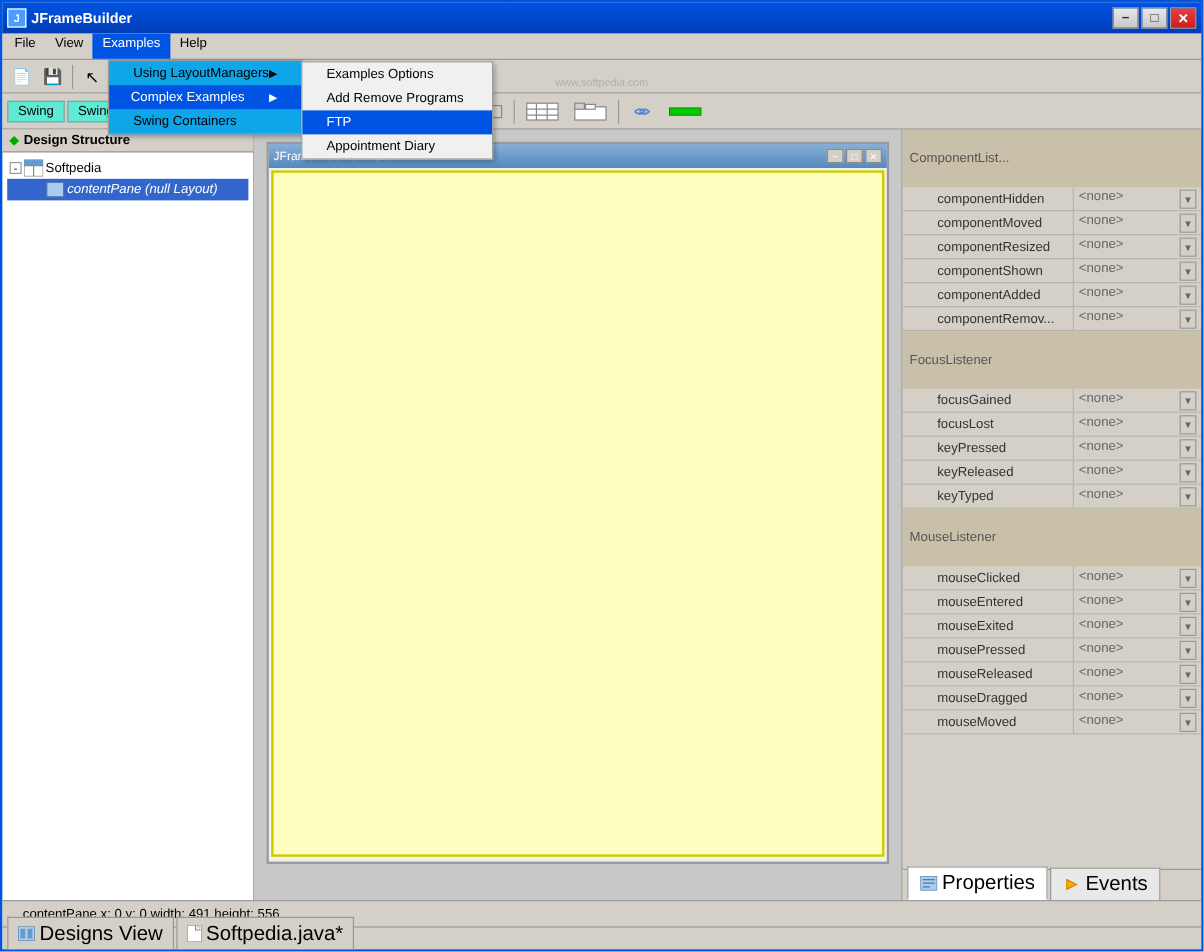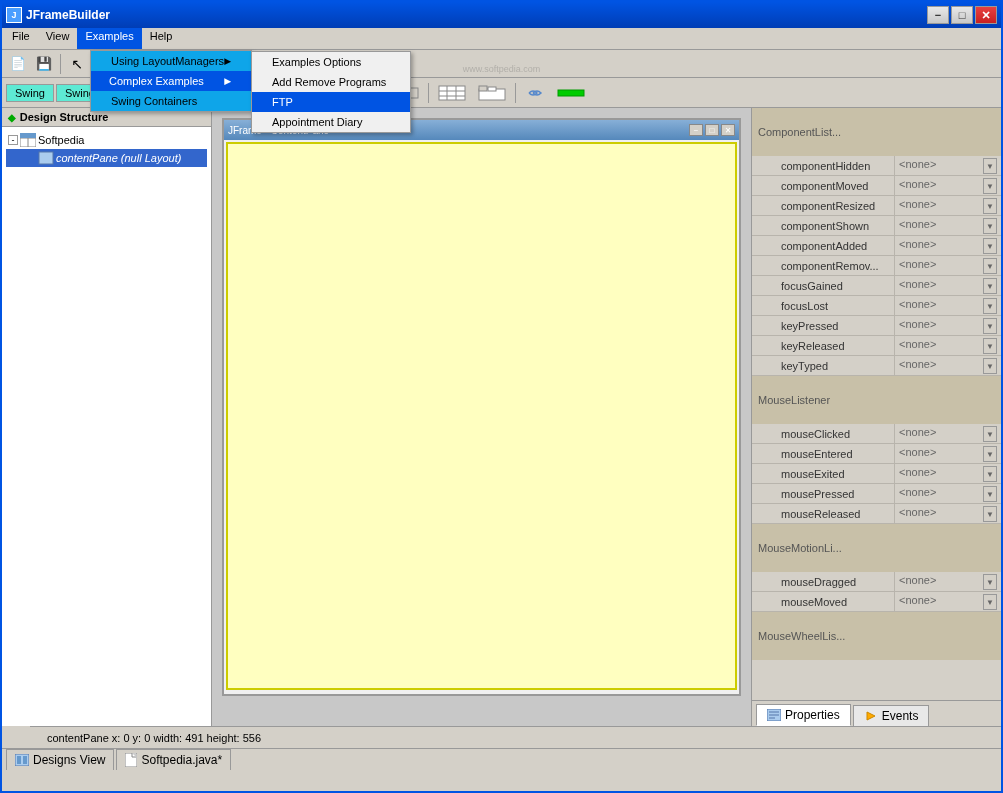--- a/index.html
+++ b/index.html
@@ -319,42 +319,41 @@
       padding: 0 4px;
       border-top: 1px solid #999;
       flex-shrink: 0;
     }
     .tab {
       padding: 3px 10px;
       background: #e8e8e8;
       border: 1px solid #999;
       border-bottom: none;
       cursor: pointer;
-      font-size: 12px;
+      font-size: 17px;
       margin-right: 2px;
       display: flex;
       align-items: center;
       gap: 4px;
     }
     .tab.active {
       background: #fff;
       border-bottom: 1px solid #fff;
     }
 
     
     .status-bar {
       height: 22px;
       background: #d4d0c8;
       border-top: 1px solid #999;
       display: flex;
       align-items: center;
       padding: 0 17px;
       font-size: 11px;
       flex-shrink: 0;
-      margin-left: 28px;
     }
 
     
     .menu-dropdown {
       position: absolute;
       background: #0ea5e9;
       border: 1px solid #999;
       box-shadow: 2px 2px 4px rgba(0,0,0,0.3);
       z-index: 1000;
       min-width: 160px;
@@ -653,20 +652,21 @@
           </div>
         </div>
         <div class="prop-row">
           <div class="prop-name">componentRemov...</div>
           <div class="prop-value">
             <span>&lt;none&gt;</span>
             <div class="prop-dropdown">▼</div>
           </div>
         </div>
 
+        <div class="prop-section-header">FocusListener</div>
         <div class="prop-row">
           <div class="prop-name">focusGained</div>
           <div class="prop-value">
             <span>&lt;none&gt;</span>
             <div class="prop-dropdown">▼</div>
           </div>
         </div>
         <div class="prop-row">
           <div class="prop-name">focusLost</div>
           <div class="prop-value">
@@ -727,37 +727,35 @@
           </div>
         </div>
         <div class="prop-row">
           <div class="prop-name">mouseReleased</div>
           <div class="prop-value">
             <span>&lt;none&gt;</span>
             <div class="prop-dropdown">▼</div>
           </div>
         </div>
 
-        <div class="prop-section-header">MouseMotionLi...</div>
         <div class="prop-row">
           <div class="prop-name">mouseDragged</div>
           <div class="prop-value">
             <span>&lt;none&gt;</span>
             <div class="prop-dropdown">▼</div>
           </div>
         </div>
         <div class="prop-row">
           <div class="prop-name">mouseMoved</div>
           <div class="prop-value">
             <span>&lt;none&gt;</span>
             <div class="prop-dropdown">▼</div>
           </div>
         </div>
 
-        <div class="prop-section-header">MouseWheelLis...</div>
       </div>
 
       <div class="bottom-tabs">
         <div class="tab active">
           <svg width="14" height="12">
             <rect x="0" y="0" width="14" height="12" fill="#aaccee" stroke="#5577aa" stroke-width="1"></rect>
             <line x1="2" y1="3" x2="12" y2="3" stroke="#5577aa" stroke-width="1"></line>
             <line x1="2" y1="6" x2="12" y2="6" stroke="#5577aa" stroke-width="1"></line>
             <line x1="2" y1="9" x2="8" y2="9" stroke="#5577aa" stroke-width="1"></line>
           </svg>
@@ -771,21 +769,21 @@
         </div>
       </div>
     </div>
 
   </div>
 
   <div class="status-bar">
     <span>contentPane x: 0 y: 0 width: 491 height: 556</span>
   </div>
 
-  <div style="display:flex;align-items:flex-start;background:#d4d0c8;border-top:1px solid #999;height:43px;padding:0 4px;">
+  <div style="display:flex;align-items:flex-end;background:#d4d0c8;border-top:1px solid #999;height:19px;padding:0 4px;">
     <div class="tab" style="background:#d4d0c8;border:1px solid #999;border-bottom:none;display:flex;align-items:center;gap:4px;padding:3px 8px;">
       <svg width="14" height="12">
         <rect x="0" y="0" width="14" height="12" fill="#aaccee" stroke="#5577aa" stroke-width="1"></rect>
         <rect x="2" y="2" width="4" height="8" fill="#6699cc"></rect>
         <rect x="8" y="2" width="4" height="8" fill="#6699cc"></rect>
       </svg>
       <span>Designs View</span>
     </div>
     <div class="tab" style="background:#d4d0c8;border:1px solid #999;border-bottom:none;display:flex;align-items:center;gap:4px;padding:3px 8px;">
       <svg width="12" height="14">

